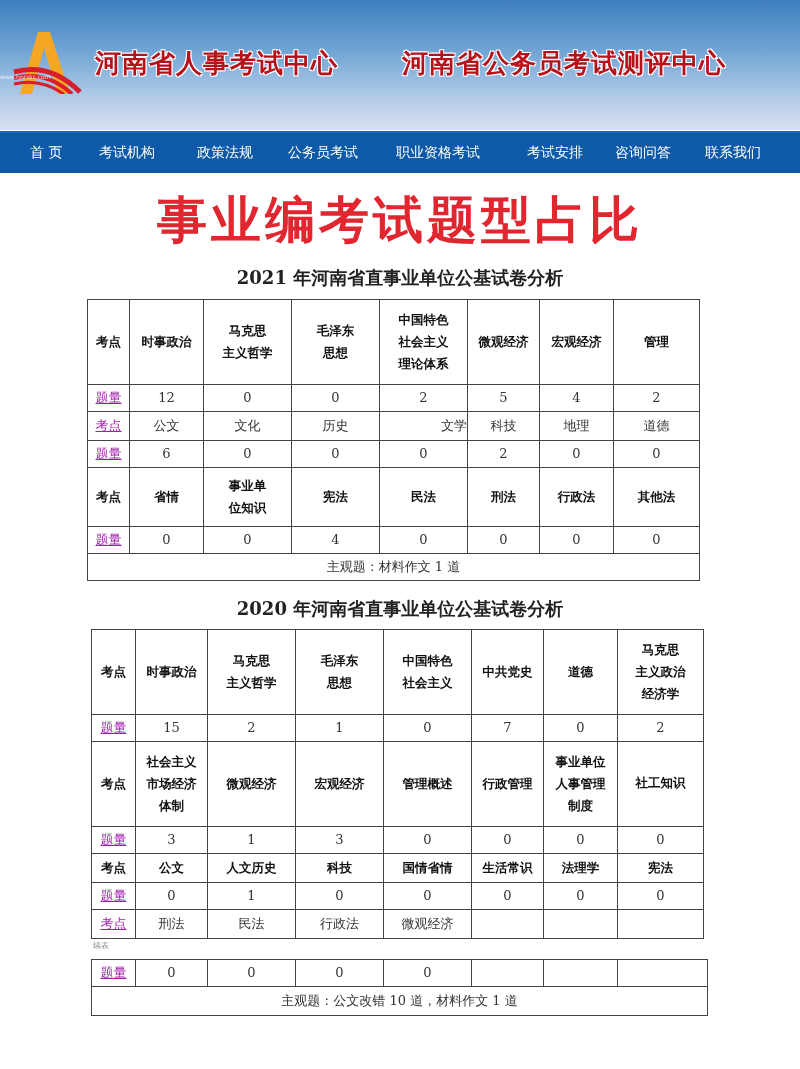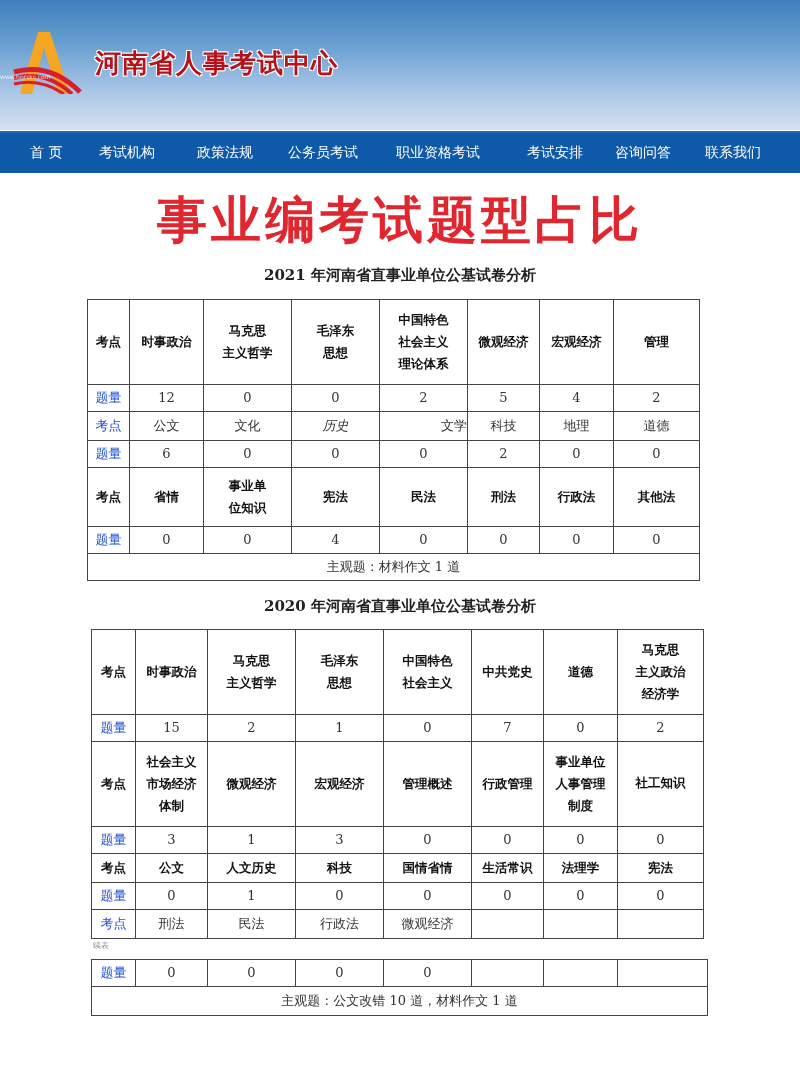--- a/index.html
+++ b/index.html
@@ -11,39 +11,40 @@
   .site-title { position: absolute; top: 46px; font-family: "DejaVu Sans", sans-serif; font-weight: bold;
     font-size: 26px; color: #b5121b; letter-spacing: 1px; text-shadow: 1px 1px 0 #fff, -1px -1px 0 #fff, 1px -1px 0 #fff, -1px 1px 0 #fff; }
   .site-title.t1 { left: 95px; }
   .site-title.t2 { left: 402px; }
   .watermark { position: absolute; left: 0; top: 73px; font-size: 6px; color: #fff; font-family: "DejaVu Sans", sans-serif; opacity: .8; }
   .nav { position: absolute; left: 0; top: 131px; width: 800px; height: 40px; background: #0e5aa8;
     border-top: 2px solid #1c6bb8; display: flex; align-items: center; }
   .nav-item { position: absolute; top: 11px; color: #fff; font-family: "DejaVu Sans", sans-serif; font-size: 14px; white-space: nowrap; }
   .page-heading { position: absolute; left: 0; top: 187px; width: 800px; text-align: center;
     font-family: "DejaVu Sans", sans-serif; font-weight: bold; font-size: 50px; color: #e0262f; letter-spacing: 4px; }
-  .tbl-title { position: absolute; width: 800px; left: 0; text-align: center; font-weight: bold; font-size: 15px; color: #222; }
+  .tbl-title { position: absolute; width: 800px; left: 0; text-align: center; font-weight: bold; font-size: 18px; color: #222; }
   table.grid { position: absolute; border-collapse: collapse; table-layout: fixed; }
   table.grid td { border: 1.5px solid #444; text-align: center; vertical-align: middle; padding: 0; font-size: 13px; line-height: 22px; color: #333; }
   table.grid td.b { font-weight: bold; font-family: "DejaVu Sans", sans-serif; font-size: 12.5px; color: #111; }
-  table.grid td.lbl { color: #1d4ed8; }
+  table.grid td.lbl { color: #a21caf; text-decoration: underline; }
   .stray { position: absolute; left: 93px; top: 940px; font-size: 8px; color: #888; }
 </style>
 </head>
 <body>
 
 <div class="banner">
   <svg class="logo" viewBox="0 0 72 62">
     <polygon points="28,0 40,0 60,62 48,62 34,16 22,62 10,62" fill="#f5a623"></polygon>
     <path d="M4,40 Q40,30 70,60" stroke="#d81e2a" stroke-width="5" fill="none"></path>
     <path d="M4,46 Q36,38 62,62" stroke="#d81e2a" stroke-width="4" fill="none"></path>
     <path d="M4,52 Q30,46 54,62" stroke="#d81e2a" stroke-width="3" fill="none"></path>
   </svg>
   <div class="watermark">www.hnrsks.com</div>
   <div class="site-title t1">河南省人事考试中心</div>
+  <div class="site-title t2">河南省公务员考试测评中心</div>
 </div>
 
 <div class="nav">
   <a class="nav-item" style="left:30px">首 页</a>
   <a class="nav-item" style="left:99px">考试机构</a>
   <a class="nav-item" style="left:197px">政策法规</a>
   <a class="nav-item" style="left:288px">公务员考试</a>
   <a class="nav-item" style="left:396px">职业资格考试</a>
   <a class="nav-item" style="left:527px">考试安排</a>
   <a class="nav-item" style="left:615px">咨询问答</a>
@@ -86,21 +87,21 @@
         <td style="white-space: pre-line;">0</td>
         <td style="white-space: pre-line;">2</td>
         <td style="white-space: pre-line;">5</td>
         <td style="white-space: pre-line;">4</td>
         <td style="white-space: pre-line;">2</td>
       </tr>
       <tr>
         <td class="lbl" style="height: 28px;">考点</td>
         <td style="white-space: pre-line;">公文</td>
         <td style="white-space: pre-line;">文化</td>
-        <td style="white-space: pre-line; font-style: italic;">历史</td>
+        <td style="white-space: pre-line;">历史</td>
         <td style="white-space: pre-line; text-align: right;">文学</td>
         <td style="white-space: pre-line;">科技</td>
         <td style="white-space: pre-line; margin-top: 10px;">地理</td>
         <td style="white-space: pre-line;">道德</td>
       </tr>
       <tr>
         <td class="lbl" style="height: 26px;">题量</td>
         <td style="white-space: pre-line;">6</td>
         <td style="white-space: pre-line;">0</td>
         <td style="white-space: pre-line;">0</td>

